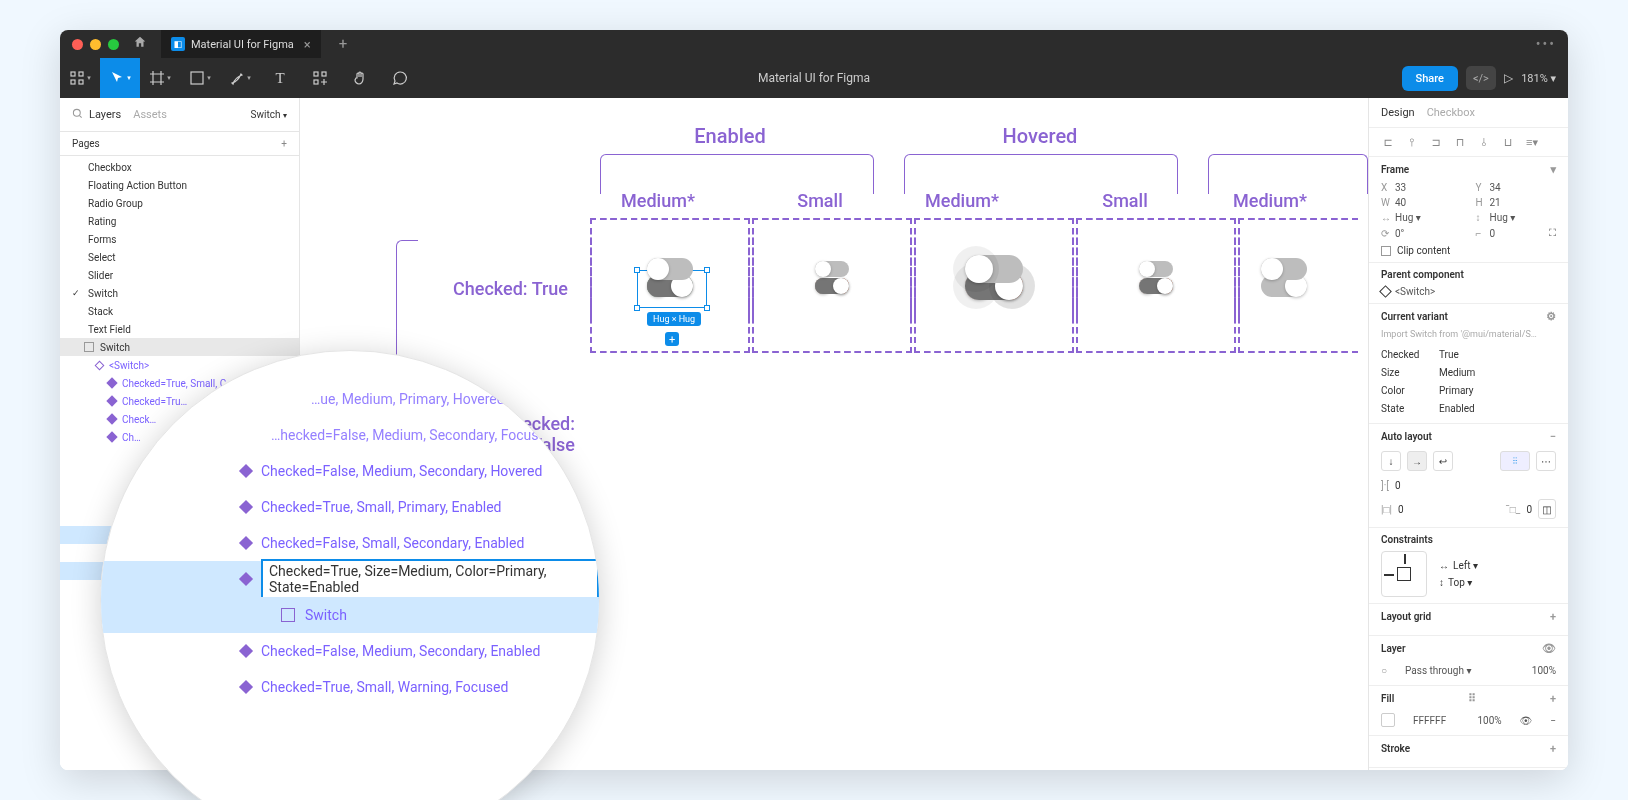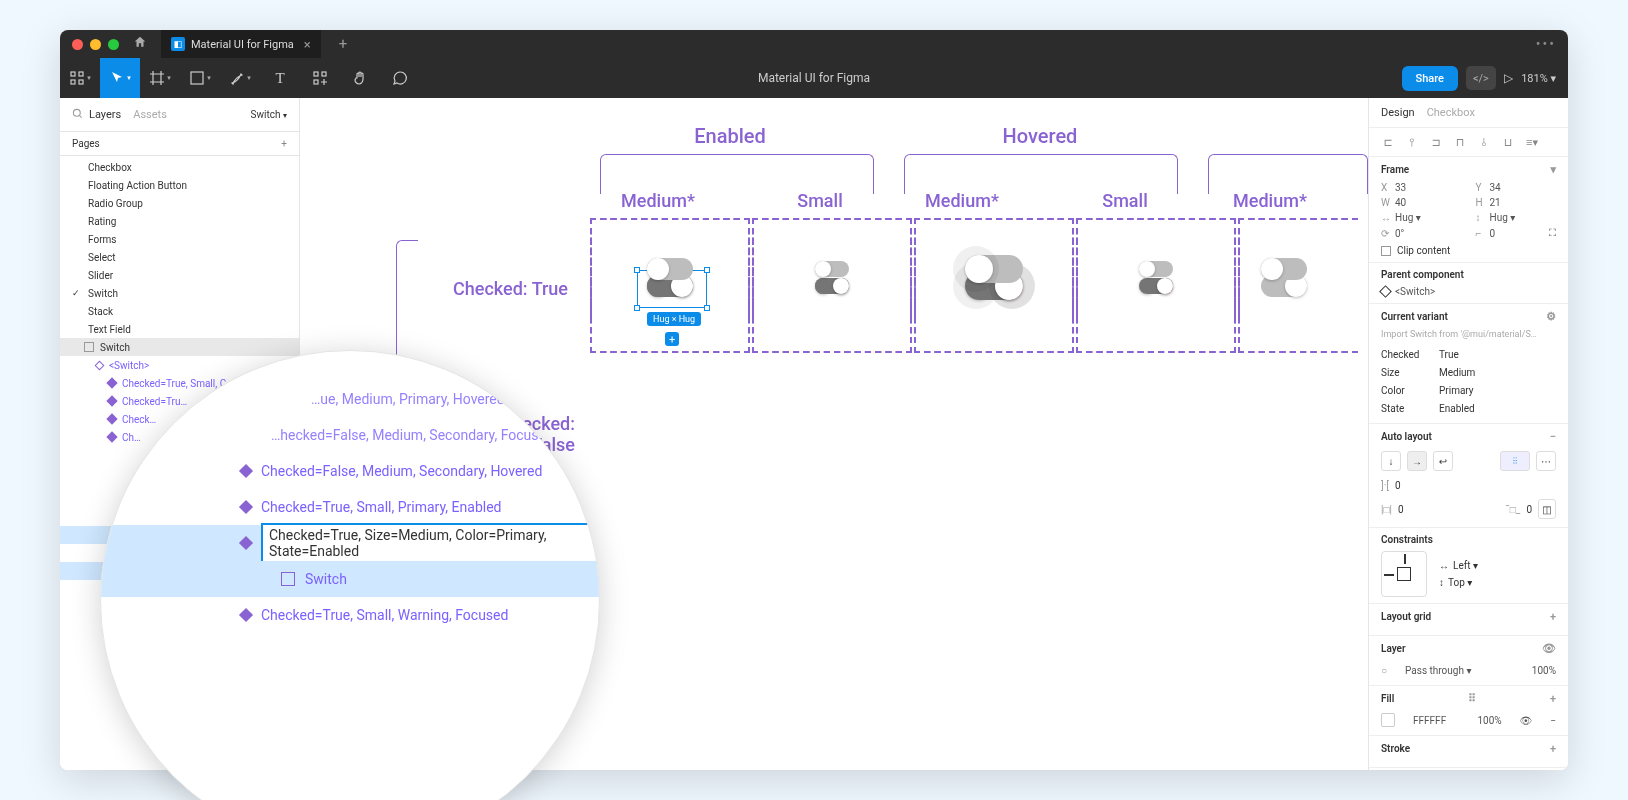--- a/index.html
+++ b/index.html
@@ -654,25 +654,33 @@
       <span>…hecked=False, Medium, Secondary, Focused</span>
     </div>
   <div class="mag-row">
       <span class="dia"></span>
       <span>Checked=False, Medium, Secondary, Hovered</span>
     </div>
   <div class="mag-row">
       <span class="dia"></span>
       <span>Checked=True, Small, Primary, Enabled</span>
     </div>
+  <div class="mag-row">
+      <span class="dia"></span>
+      <span>Checked=False, Small, Secondary, Enabled</span>
+    </div>
   <div class="mag-row sel">
     <span class="dia"></span>
     <span class="rename">Checked=True, Size=Medium, Color=Primary, State=Enabled</span>
   </div>
   <div class="mag-row sel child">
     <span class="frame-ic"></span>
     <span>Switch</span>
   </div>
   <div class="mag-row">
       <span class="dia"></span>
+      <span>Checked=False, Medium, Secondary, Enabled</span>
+    </div>
+  <div class="mag-row">
+      <span class="dia"></span>
       <span>Checked=True, Small, Warning, Focused</span>
     </div>
 </div>
 
 </body></html>

